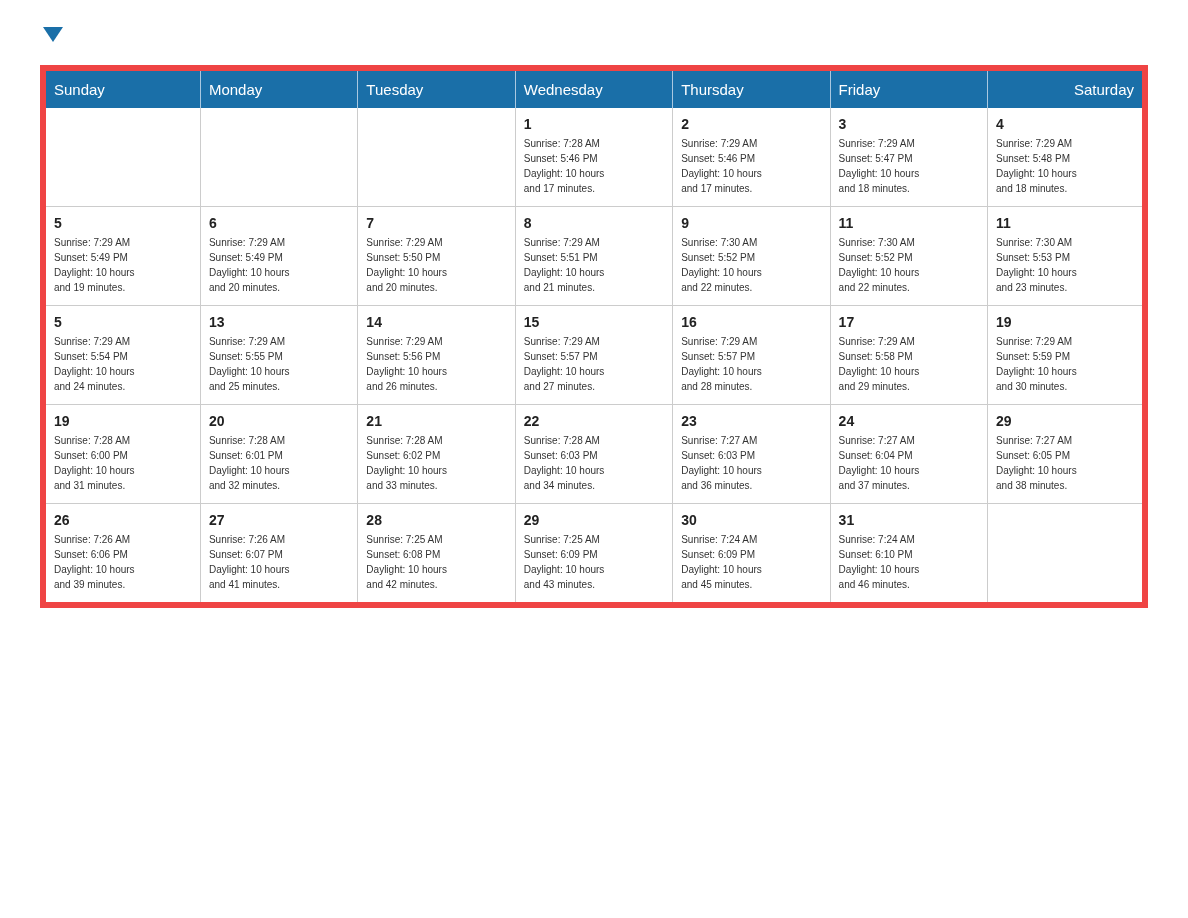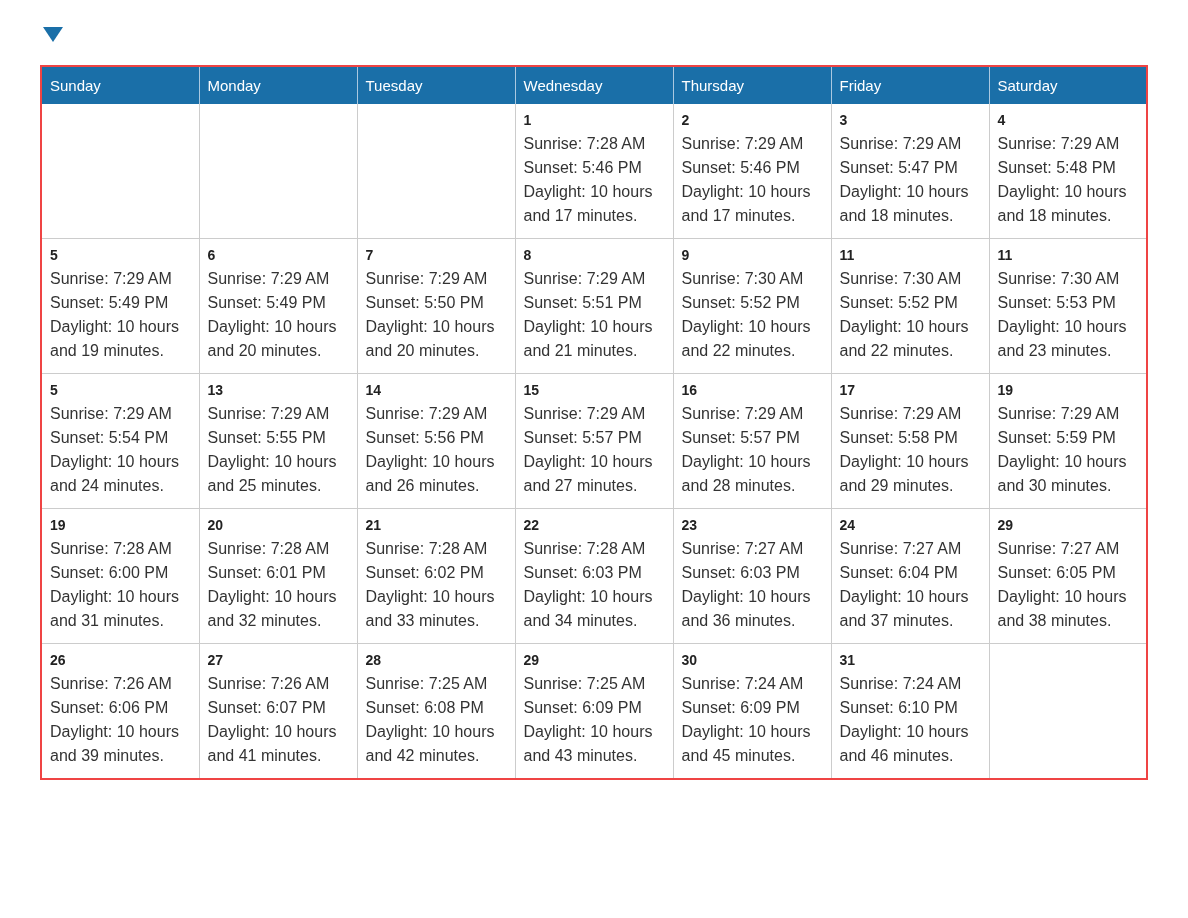--- a/index.html
+++ b/index.html
@@ -36,33 +36,34 @@
       line-height: 1.1;
     }
     .location-title {
       font-size: 18px;
       color: #444;
       margin-top: 4px;
     }
     .calendar {
       width: 100%;
       border-collapse: collapse;
-      border: 2px solid #ef4444;
+      border: 6px solid #ef4444;
     }
     .calendar th {
       background-color: #1a6fa8;
       color: #fff;
       padding: 10px 8px;
       text-align: left;
       font-size: 15px;
       font-weight: normal;
       border-right: 1px solid #aac8e0;
     }
     .calendar th:last-child {
       border-right: none;
+      text-align: right;
     }
     .calendar td {
       vertical-align: top;
       padding: 8px 8px 10px 8px;
       border-right: 1px solid #ccc;
       border-bottom: 1px solid #ccc;
       width: 14.28%;
       font-size: 12px;
       color: #333;
       min-height: 90px;
@@ -74,21 +75,21 @@
       border-bottom: none;
     }
     .day-number {
       font-size: 14px;
       font-weight: bold;
       color: #222;
       margin-bottom: 4px;
       display: block;
     }
     .day-info {
-      font-size: 16px;
+      font-size: 10px;
       color: #333;
       line-height: 1.5;
     }
     .empty-cell {
       background: #fff;
     }
     .logo-wrapper {
       display: flex;
       flex-direction: column;
       align-items: flex-start;

